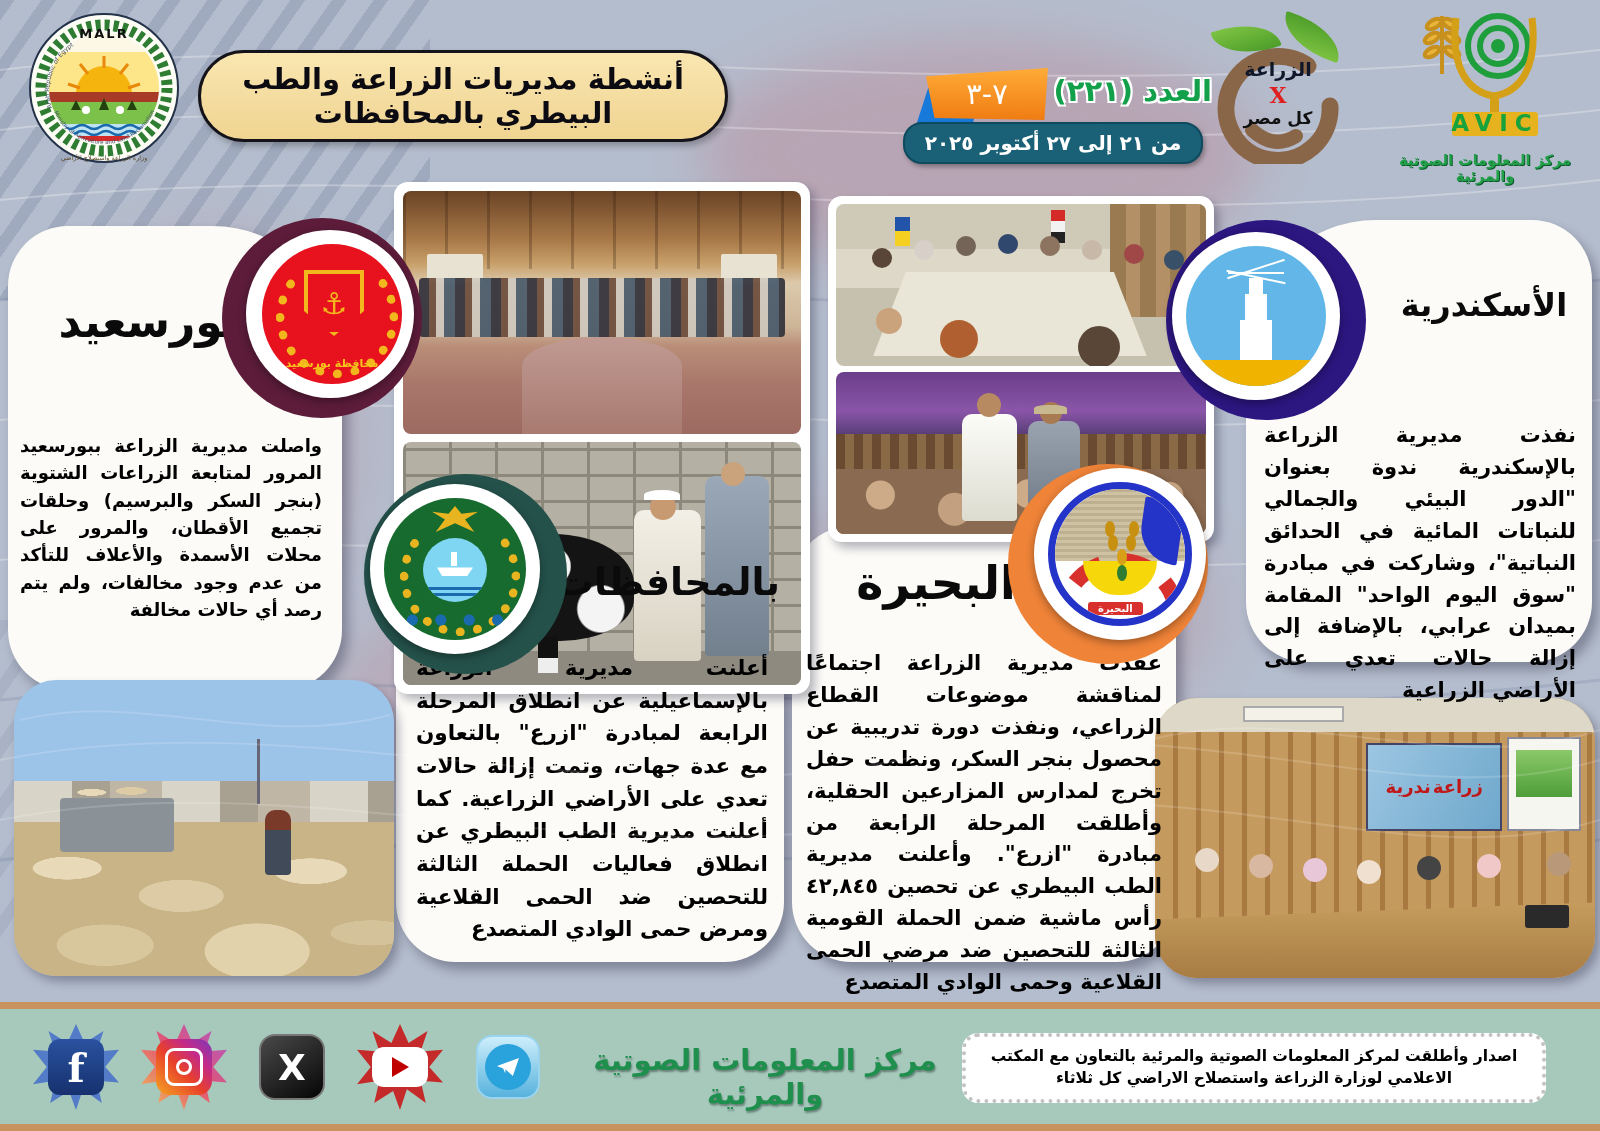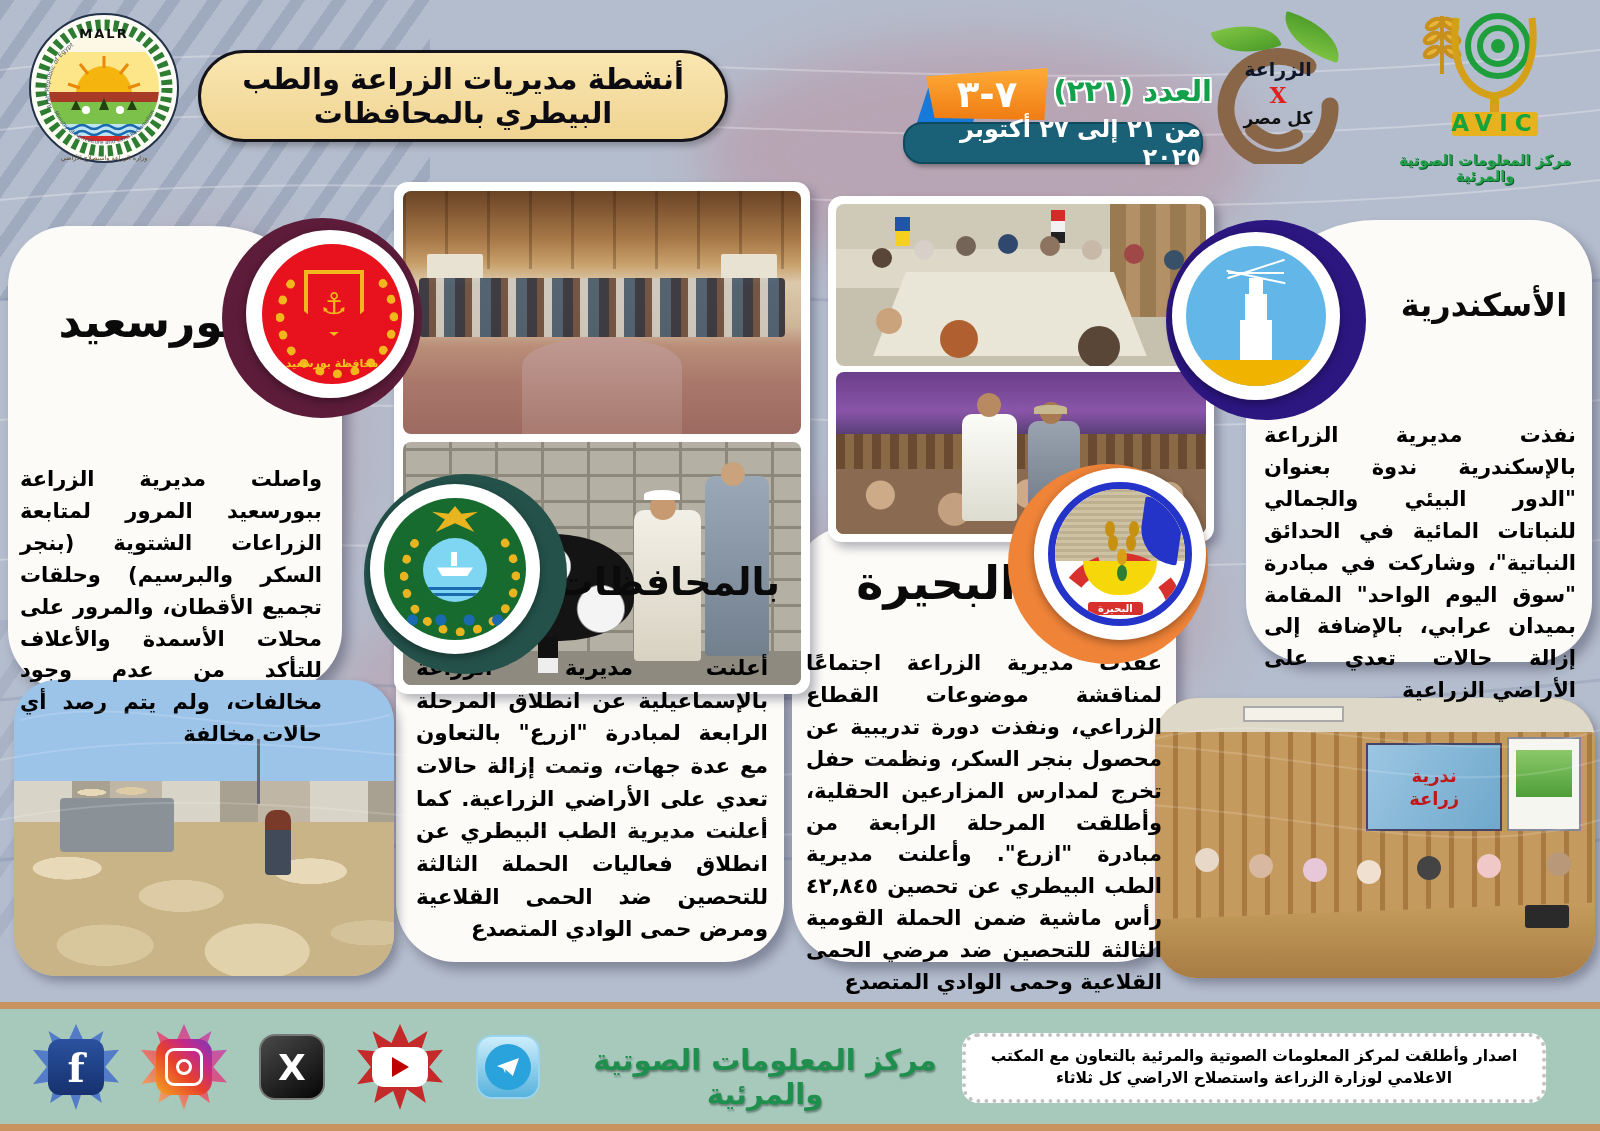--- a/index.html
+++ b/index.html
@@ -17,24 +17,24 @@
   .title-pill{left:198px;top:50px;width:524px;height:86px;border-radius:70px;
     background:linear-gradient(#f9e6b0,#f0d492);border:3px solid #15131a;
     display:flex;align-items:center;justify-content:center;box-shadow:3px 4px 6px rgba(0,0,0,.25);}
   .title-pill span{font-size:29px;font-weight:700;color:#0d0b12;direction:rtl;text-align:center;}
   .issue-label{left:1052px;top:74px;width:160px;font-size:29px;font-weight:800;color:#13a04a;direction:rtl;
     text-shadow:2px 2px 0 #fff,-2px -2px 0 #fff,2px -2px 0 #fff,-2px 2px 0 #fff;}
   .flag{left:926px;top:68px;width:122px;height:52px;}
   .flag .fold{position:absolute;left:-4px;top:20px;width:56px;height:38px;background:#1779d9;transform:skewX(-18deg);}
   .flag .ribbon{position:absolute;inset:0;background:linear-gradient(180deg,#ffab38,#ef7c12);
     clip-path:polygon(0 16%,100% 0,97% 100%,7% 96%);display:flex;align-items:center;justify-content:center;}
-  .flag .ribbon b{color:#fff;font-size:37px;font-weight:700;}
+  .flag .ribbon b{color:#fff;font-size:29px;font-weight:400;}
   .date-capsule{left:903px;top:122px;width:296px;height:38px;border-radius:19px;background:#1a6076;
     border:2px solid #0e4a5e;display:flex;align-items:center;justify-content:center;box-shadow:2px 3px 4px rgba(0,0,0,.3);}
-  .date-capsule span{color:#fff;font-size:24px;font-weight:700;direction:rtl;}
+  .date-capsule span{color:#fff;font-size:20px;font-weight:700;direction:rtl;}
 
   .campaign{left:1206px;top:14px;width:144px;height:152px;}
   .campaign .leaf{position:absolute;width:64px;height:34px;background:linear-gradient(#7cc242,#4e9e2a);border-radius:4% 96% 4% 96%;}
   .campaign .l1{left:8px;top:8px;transform:rotate(-18deg);}
   .campaign .l2{left:74px;top:6px;transform:rotate(198deg);}
   .campaign .t1{left:0;top:44px;width:144px;text-align:center;font-size:19px;font-weight:800;color:#0f172a;direction:rtl;}
   .campaign .t2{left:0;top:68px;width:144px;text-align:center;font-size:22px;font-weight:800;color:#e02020;font-family:"DejaVu Serif",serif;}
   .campaign .t3{left:0;top:94px;width:144px;text-align:center;font-size:17px;font-weight:800;color:#111;direction:rtl;}
   .avic{left:1390px;top:4px;width:190px;height:172px;text-align:center;}
   .avic .name{margin-top:-4px;font-size:14.5px;font-weight:800;color:#23a04a;direction:rtl;
@@ -224,21 +224,21 @@
     <span class="disc" style="left:24px;top:12px;width:168px;height:168px;"></span>
     <span class="emblem" style="left:40px;top:26px;width:140px;height:140px;background:#e8121e;">
       <span class="wreath" style="left:14px;top:12px;width:104px;height:104px;"></span>
       <span class="abs" style="left:42px;top:26px;width:52px;height:58px;border:4px solid #f2b71c;
         clip-path:polygon(0 0,100% 0,100% 62%,50% 100%,0 62%);display:flex;align-items:center;justify-content:center;
         color:#f2b71c;font-size:30px;">⚓</span>
       <span class="abs" style="left:0;bottom:14px;width:140px;text-align:center;color:#f6c51c;font-size:11px;font-weight:800;direction:rtl;">محافظة بورسعيد</span>
     </span>
   </div>
 
-  <div class="body-text" style="left:20px;top:432px;width:302px;font-size:21px;margin-top:32px;">واصلت مديرية الزراعة ببورسعيد المرور لمتابعة الزراعات الشتوية (بنجر السكر والبرسيم) وحلقات تجميع الأقطان، والمرور على محلات الأسمدة والأعلاف للتأكد من عدم وجود مخالفات، ولم يتم رصد أي حالات مخالفة</div>
+  <div class="body-text" style="left:20px;top:432px;width:302px;font-size:18px;">واصلت مديرية الزراعة ببورسعيد المرور لمتابعة الزراعات الشتوية (بنجر السكر والبرسيم) وحلقات تجميع الأقطان، والمرور على محلات الأسمدة والأعلاف للتأكد من عدم وجود مخالفات، ولم يتم رصد أي حالات مخالفة</div>
 
   <div class="panel" style="left:394px;top:182px;width:398px;height:494px;">
     <div class="photo" style="background:linear-gradient(180deg,#6a4426 0%,#a87848 20%,#c8a06a 30%,#dcc9ac 38%,#cdb497 56%,#b98d78 64%,#a8766a 80%,#9c6a60 100%);">
       <span class="abs" style="left:0;top:0;width:100%;height:32%;background:repeating-linear-gradient(90deg,rgba(40,20,5,.25) 0 3px,transparent 3px 42px);"></span>
       <span class="abs" style="left:6%;top:26%;width:14%;height:12%;background:#e8e2d2;border-radius:2px;"></span>
       <span class="abs" style="left:80%;top:26%;width:14%;height:12%;background:#e8e2d2;border-radius:2px;"></span>
       <span class="crowd"></span>
       <span class="abs" style="left:30%;top:60%;width:40%;height:40%;background:linear-gradient(#c09a92,#a87a70);border-radius:50% 50% 0 0/30% 30% 0 0;"></span>
     </div>
     <div class="photo" style="background:#b5b0a4;background-image:repeating-linear-gradient(0deg,#8d887c 0 3px,transparent 3px 26px),repeating-linear-gradient(90deg,#8d887c 0 3px,transparent 3px 46px);">
@@ -361,21 +361,21 @@
     <span class="abs" style="left:12%;top:40%;width:30%;height:18%;background:#8a9298;border-radius:4px;"></span>
     <span class="abs" style="left:14%;top:32%;width:26%;height:10%;background:
       radial-gradient(ellipse at 25% 60%,#e8dab8 0 14px,transparent 15px),
       radial-gradient(ellipse at 65% 55%,#dccba4 0 15px,transparent 16px),transparent;"></span>
     <span class="figure" style="left:66%;top:44%;width:7%;height:22%;background:linear-gradient(#7a3a2a 30%,#404a58 30%);"></span>
   </div>
 
   <div class="photo-solo" style="left:1155px;top:698px;width:440px;height:280px;background:repeating-linear-gradient(90deg,#c59a5e 0 18px,#a87a42 18px 23px);">
     <span class="abs" style="left:0;top:0;width:100%;height:12%;background:#ded8c8;"></span>
     <span class="abs" style="left:20%;top:3%;width:22%;height:4%;background:#f4f2e8;border:2px solid #aaa;"></span>
-    <span class="abs" style="left:48%;top:16%;width:30%;height:30%;background:linear-gradient(120deg,#9cc6e2,#6fa8cc);border:2px solid #446;display:flex;flex-direction:column;align-items:center;justify-content:center;gap:2px;">
+    <span class="abs" style="left:48%;top:16%;width:30%;height:30%;background:linear-gradient(120deg,#9cc6e2,#6fa8cc);border:2px solid #446;display:flex;align-items:center;justify-content:center;gap:2px;">
       <span style="color:#c01818;font-size:18px;font-weight:800;direction:rtl;">ندرية</span>
       <span style="color:#c01818;font-size:18px;font-weight:800;direction:rtl;">زراعة</span>
     </span>
     <span class="abs" style="left:80%;top:14%;width:16%;height:32%;background:#f6f6f0;border:2px solid #889;">
       <span class="abs" style="left:10%;top:12%;width:80%;height:52%;background:linear-gradient(#8cc86a,#4e9e3a);"></span>
     </span>
     <span class="abs" style="left:0;bottom:0;width:100%;height:30%;background:linear-gradient(#c8a060,#a87c44);clip-path:polygon(0 30%,100% 10%,100% 100%,0 100%);"></span>
     <span class="heads" style="left:40px;top:150px;width:24px;height:24px;background:#e8d8c8;
       box-shadow:54px 6px 0 #d8b8a0,108px 10px 0 #e8c8d8,162px 12px 0 #f0e0d0,222px 8px 0 #444,282px 6px 0 #f0c8c8,352px 4px 0 #b89878;"></span>
     <span class="abs" style="left:84%;bottom:18%;width:10%;height:8%;background:#2a2a2a;border-radius:3px;"></span>

